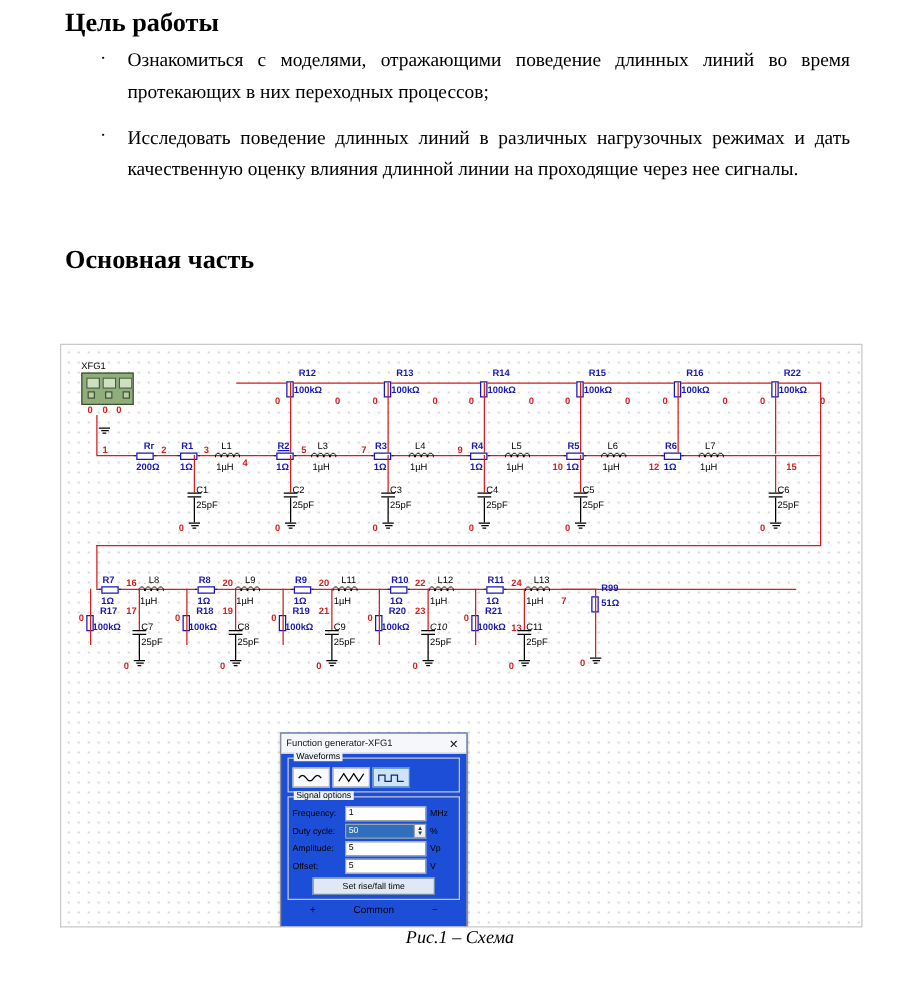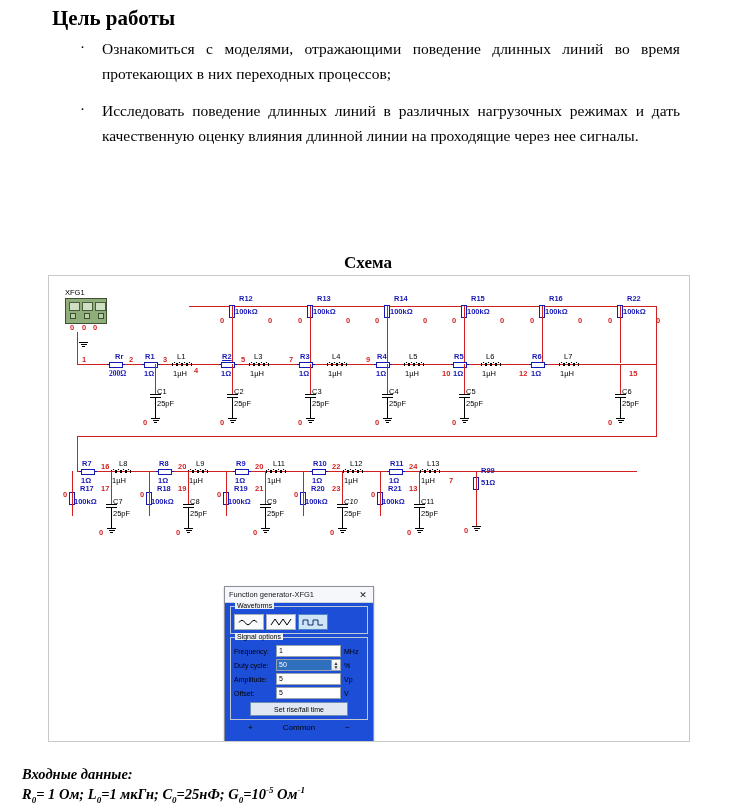--- a/index.html
+++ b/index.html
@@ -296,22 +296,22 @@
     <div class="bullet">
       <div class="dot">·</div>
       <div class="btext">Ознакомиться с моделями, отражающими поведение длинных линий во время протекающих в них переходных процессов;</div>
     </div>
     <div class="bullet">
       <div class="dot">·</div>
       <div class="btext">Исследовать поведение длинных линий в различных нагрузочных режимах и дать качественную оценку влияния длинной линии на проходящие через нее сигналы.</div>
     </div>
   </div>
 
-
-  <div id="scheme-caption">Схема</div>
+  <h1 class="section-title" id="main-title">Основная часть</h1>
+
 
   <div class="circuit">
     <div class="grid"></div>
 
     <div class="xfg">
       <div class="row">
           <b></b>
           <b></b>
           <b></b>
         </div>
@@ -373,21 +373,21 @@
     <div class="res-v" style="left:568px; top:28px;"></div>
     <div class="wire v" style="left:571px; top:30px; height:57px;"></div>
     <div class="lbl red" style="left:559px; top:40px;">0</div>
     <div class="lbl red" style="left:607px; top:40px;">0</div>
 
     <div class="wire v" style="left:28px; top:56px; height:32px;"></div>
 
     <div class="wire h" style="left:28px; top:88px; width:580px;"></div>
 
     <div class="lbl blue" style="left:66px; top:76px;">Rг</div>
-    <div class="lbl blue" style="left:60px; top:93px;font-family:Liberation Serif, serif;">200Ω</div>
+    <div class="lbl blue" style="left:60px; top:93px;">200Ω</div>
     <div class="res-h" style="left:58px; top:85px;"></div>
     <div class="lbl red" style="left:33px; top:79px;">1</div>
     <div class="lbl red" style="left:80px; top:79px;">2</div>
 
     <div class="lbl blue" style="left:96px; top:76px;">R1</div>
     <div class="lbl blue" style="left:95px; top:93px;">1Ω</div>
     <div class="res-h" style="left:93px; top:85px;"></div>
     <div class="lbl red" style="left:114px; top:79px;">3</div>
 
     <div class="lbl blk" style="left:128px; top:76px;">L1</div>
@@ -591,21 +591,21 @@
     <div class="res-v" style="left:251px; top:215px;"></div>
     <div class="wire v" style="left:254px; top:195px; height:45px;"></div>
     <div class="lbl red" style="left:245px; top:214px;">0</div>
     <div class="lbl red" style="left:283px; top:208px;">23</div>
 
     <div class="lbl blue" style="left:339px; top:208px;">R21</div>
     <div class="lbl blue" style="left:333px; top:221px;">100kΩ</div>
     <div class="res-v" style="left:328px; top:215px;"></div>
     <div class="wire v" style="left:331px; top:195px; height:45px;"></div>
     <div class="lbl red" style="left:322px; top:214px;">0</div>
-    <div class="lbl red" style="left:360px; top:208px;">13</div>
+    <div class="lbl red" style="left:360px; top:222px;">13</div>
 
     <div class="cap" style="left:57px; top:228px;"></div>
     <div class="wire v" style="left:62px; top:195px; height:33px;"></div>
     <div class="lbl blk" style="left:64px; top:221px;">C7</div>
     <div class="lbl blk" style="left:64px; top:233px;">25pF</div>
     <div class="wire v blk" style="left:62px; top:232px; height:20px;"></div>
     <div class="gnd" style="left:58px; top:252px;">
         <i></i>
         <i></i>
         <i></i>
@@ -737,19 +737,16 @@
         <div class="plusminus">
           <span>+</span>
           <span>Common</span>
           <span>−</span>
         </div>
       </div>
     </div>
 
   </div>
 
-
-  <div class="footer">
-    <div>Входные данные:</div>
-    <div class="l2">R<sub>0</sub>= 1 Ом; L<sub>0</sub>=1 мкГн; C<sub>0</sub>=25нФ; G<sub>0</sub>=10<sup>-5</sup> Ом<sup>-1</sup></div>
-  </div>
+  <div id="fig-caption">Рис.1 – Схема</div>
+
 
 </div>
 
 </body></html>

